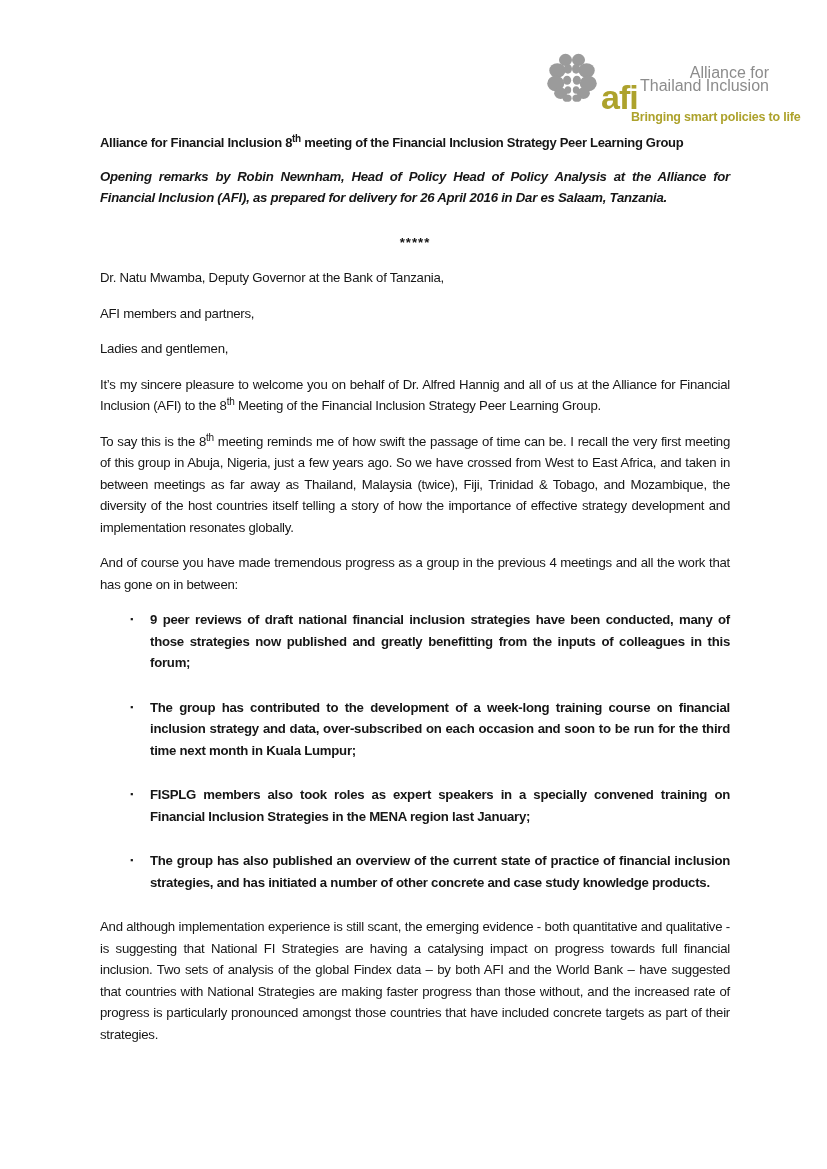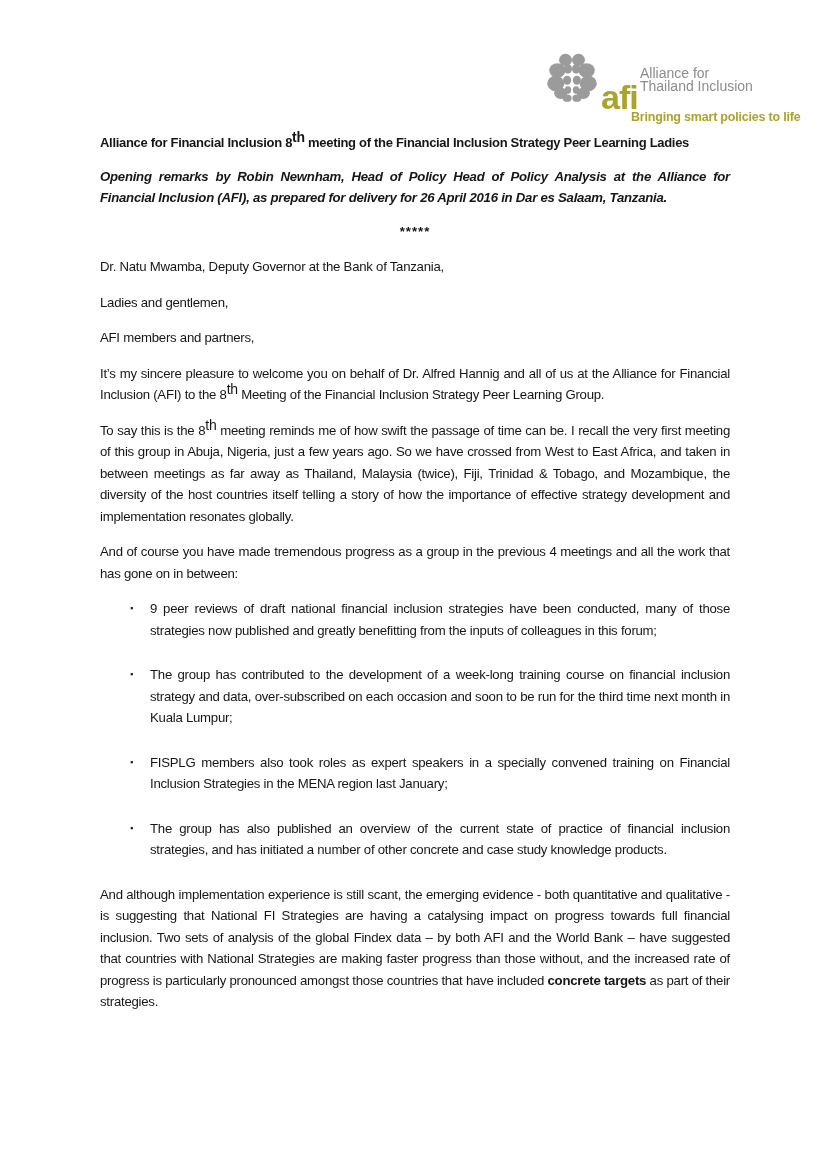--- a/index.html
+++ b/index.html
@@ -23,22 +23,23 @@
   }
   .logo .brain { position: absolute; left: 0; top: 0; width: 52px; height: 58px; }
   .logo .brand {
     position: absolute; left: 55px; top: 58px;
     font-size: 34px; font-weight: bold; letter-spacing: -1px;
     color: #ada22c; line-height: 0;
     transform: translateY(-9px);
   }
   .logo .orgname {
     position: absolute; left: 94px; top: 19px;
-    font-size: 14px; line-height: 12.5px; color: #8c8c8c;
+    font-size: 16px; line-height: 12.5px; color: #8c8c8c;
     white-space: nowrap;
+    text-align: right;
   }
   .logo .tagline {
     position: absolute; left: 52px; top: 62px;
     font-size: 12.5px; font-weight: bold; color: #ada22c;
     white-space: nowrap; letter-spacing: -0.2px; margin-left: 33px;
   }
 
   
   .content {
     position: absolute;
@@ -54,45 +55,45 @@
     font-weight: bold;
     font-size: 13px;
     letter-spacing: -0.3px;
     white-space: nowrap;
     text-align: left;
     margin: 0 0 12px 0;
   }
   .doc-subtitle {
     font-weight: bold;
     font-style: italic;
-    margin: 0 0 12px 0;
+    margin: 0 0 23px 0;
   }
   .separator {
     text-align: center;
     font-weight: bold;
     margin: 0 0 14px 0;
     letter-spacing: 1px;
   }
   .salutation { margin: 8px 0 14px 0; text-align: left; }
   .para { margin: 8px 0 14px 0; }
-  sup.ord { font-size: 14px; font-weight: inherit; vertical-align: super; line-height: 0; }
+  sup.ord { font-size: 10px; font-weight: inherit; vertical-align: super; line-height: 0; }
   .bullet-list { margin: 6px 0 2px 0; }
   .bullet-item {
     display: flex;
     margin: 0 0 23px 0;
   }
   .bullet-marker {
     flex: 0 0 20px;
     margin-left: 30px;
     font-size: 9px;
     line-height: 21.5px;
     text-align: left;
   }
-  .bullet-text { flex: 1; text-align: justify; }
-  .seg-bold { font-weight: bold; }
+  .bullet-text { flex: 1; text-align: justify; font-weight: bold; }
+  .seg-bold { font-weight: normal; }
   .seg-bold-underline { font-weight: bold; text-decoration: underline; }
 </style>
 </head>
 <body>
 
 <div class="page">
 
   <div class="logo">
     <svg class="brain" viewBox="0 0 64 60" xmlns="http://www.w3.org/2000/svg">
       <g fill="#9b9b9b">
@@ -119,29 +120,29 @@
     <div class="brand">afi</div>
     <div class="orgname">
       <div>Alliance for</div>
       <div>Thailand Inclusion</div>
     </div>
     <div class="tagline">Bringing smart policies to life</div>
   </div>
 
   <div class="content">
 
-    <p class="doc-title"><span>Alliance for Financial Inclusion 8</span><sup class="ord">th</sup><span> meeting of the Financial Inclusion Strategy Peer Learning Ladies</span></p>
+    <p class="doc-title"><span>Alliance for Financial Inclusion 8</span><sup class="ord">th</sup><span> meeting of the Financial Inclusion Strategy Peer Learning Group</span></p>
 
     <p class="doc-subtitle">Opening remarks by Robin Newnham, Head of Policy Head of Policy Analysis at the Alliance for Financial Inclusion (AFI), as prepared for delivery for 26 April 2016 in Dar es Salaam, Tanzania.</p>
 
     <p class="separator">*****</p>
 
     <p class="salutation">Dr. Natu Mwamba, Deputy Governor at the Bank of Tanzania,</p>
+    <p class="salutation">AFI members and partners,</p>
     <p class="salutation">Ladies and gentlemen,</p>
-    <p class="salutation">AFI members and partners,</p>
 
     <p class="para"><span>It’s my sincere pleasure to welcome you on behalf of Dr. Alfred Hannig and all of us at the Alliance for Financial Inclusion (AFI) to the 8</span><sup class="ord">th</sup><span> Meeting of the Financial Inclusion Strategy Peer Learning Group.</span></p>
 
     <p class="para"><span>To say this is the 8</span><sup class="ord">th</sup><span> meeting reminds me of how swift the passage of time can be. I recall the very first meeting of this group in Abuja, Nigeria, just a few years ago. So we have crossed from West to East Africa, and taken in between meetings as far away as Thailand, Malaysia (twice), Fiji, Trinidad &amp; Tobago, and Mozambique, the diversity of the host countries itself telling a story of how the importance of effective strategy development and implementation resonates globally.</span></p>
 
     <p class="para">And of course you have made tremendous progress as a group in the previous 4 meetings and all the work that has gone on in between:</p>
 
     <div class="bullet-list">
       <div class="bullet-item">
         <span class="bullet-marker">▪</span>

